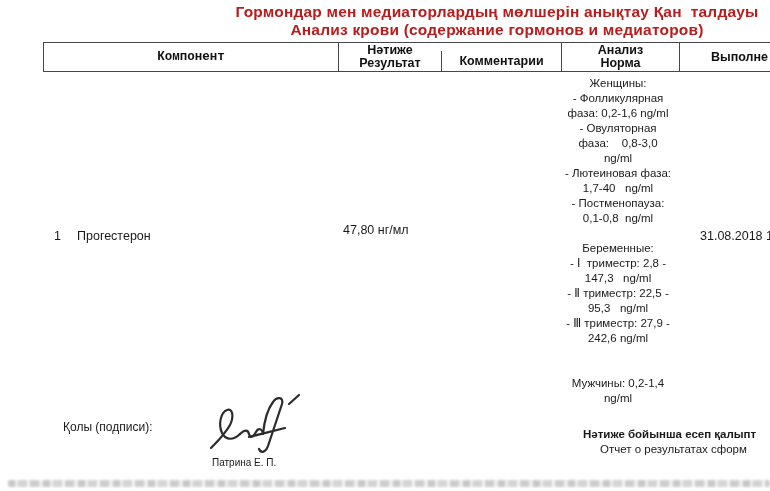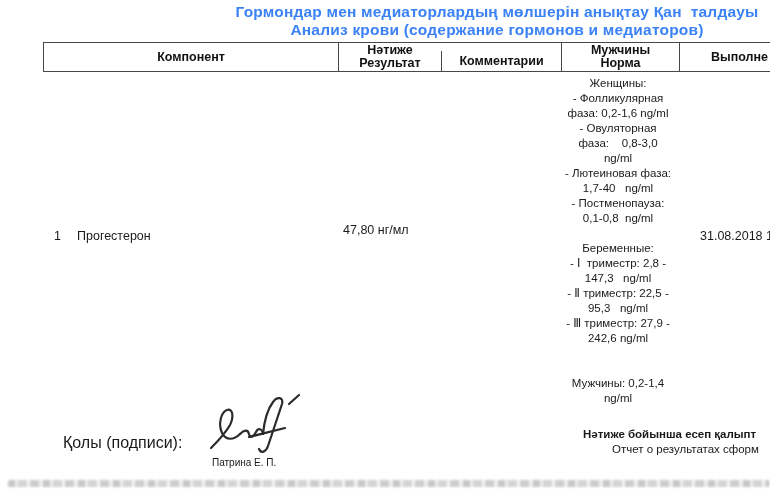--- a/index.html
+++ b/index.html
@@ -15,21 +15,21 @@
   .abs { position: absolute; }
 
   
   .title-line {
     left: 497px;
     transform: translateX(-50%);
     white-space: pre;
     font-weight: bold;
     font-size: 15.5px;
     letter-spacing: 0.2px;
-    color: #3b82f6;
+    color: #b91c1c;
   }
   .title-1 { top: 3px; }
   .title-2 { top: 21px; }
 
   
   .thead {
     left: 43px; top: 42px;
     width: 792px; height: 30px;
     display: flex;
     border: 1px solid #474747;
@@ -41,21 +41,21 @@
     justify-content: center;
     align-items: center;
     font-weight: bold;
     font-size: 12.5px;
     line-height: 13px;
     color: #111111;
     text-align: center;
     white-space: nowrap;
   }
   .th + .th { border-left: 1px solid #474747; }
-  .th-c1 { width: 294px; }
+  .th-c1 { width: 294px; font-family: Liberation Mono, monospace; }
   .th-c2 { width: 103px; }
   .th-c3 { width: 120px; margin-top: 8px; }
   .th-c4 { width: 118px; }
   .th-c5 { flex: 1; align-items: flex-start; padding-left: 31px; }
 
   
   .cell-text { font-size: 12.5px; color: #1a1a1a; white-space: pre; }
   .row-num   { left: 54px;  top: 229px; }
   .row-comp  { left: 77px;  top: 229px; }
   .row-res   { left: 343px; top: 223px; }
@@ -64,25 +64,25 @@
   .norm-block {
     left: 543px; top: 76px;
     width: 150px;
     text-align: center;
     font-size: 11.5px;
     color: #1a1a1a;
   }
   .norm-line { line-height: 15px; white-space: pre; }
 
   
-  .sig-label { left: 63px;  top: 434px; font-size: 16px; }
+  .sig-label { left: 63px;  top: 420px; font-size: 12px; }
   .sig-name  { left: 212px; top: 457px; font-size: 10px; }
   .sig-svg   { left: 205px; top: 392px; }
   .note-1    { left: 583px; top: 428px; font-size: 11.5px; white-space: nowrap; font-weight: bold; }
-  .note-2    { left: 600px; top: 443px; font-size: 11.5px; white-space: nowrap; margin-left: 12px; }
+  .note-2    { left: 600px; top: 443px; font-size: 11.5px; white-space: nowrap; }
 
   
   .blur-band {
     left: 8px; top: 480px;
     width: 762px; height: 7px;
     background: repeating-linear-gradient(90deg,
       #b5b5b5 0 7px, #e7e7e7 7px 10px,
       #c6c6c6 10px 19px, #f1f1f1 19px 22px,
       #bdbdbd 22px 31px, #e9e9e9 31px 35px);
     filter: blur(1.2px);
@@ -101,21 +101,21 @@
     <div>Компонент</div>
   </div>
   <div class="th th-c2">
     <div>Нәтиже</div>
     <div>Результат</div>
   </div>
   <div class="th th-c3">
     <div>Комментарии</div>
   </div>
   <div class="th th-c4">
-    <div>Мужчины</div>
+    <div>Анализ</div>
     <div>Норма</div>
   </div>
   <div class="th th-c5">
     <div>Выполне</div>
   </div>
 </div>
 
 <div class="abs cell-text row-num">1</div>
 <div class="abs cell-text row-comp">Прогестерон</div>
 <div class="abs cell-text row-res">47,80 нг/мл</div>

